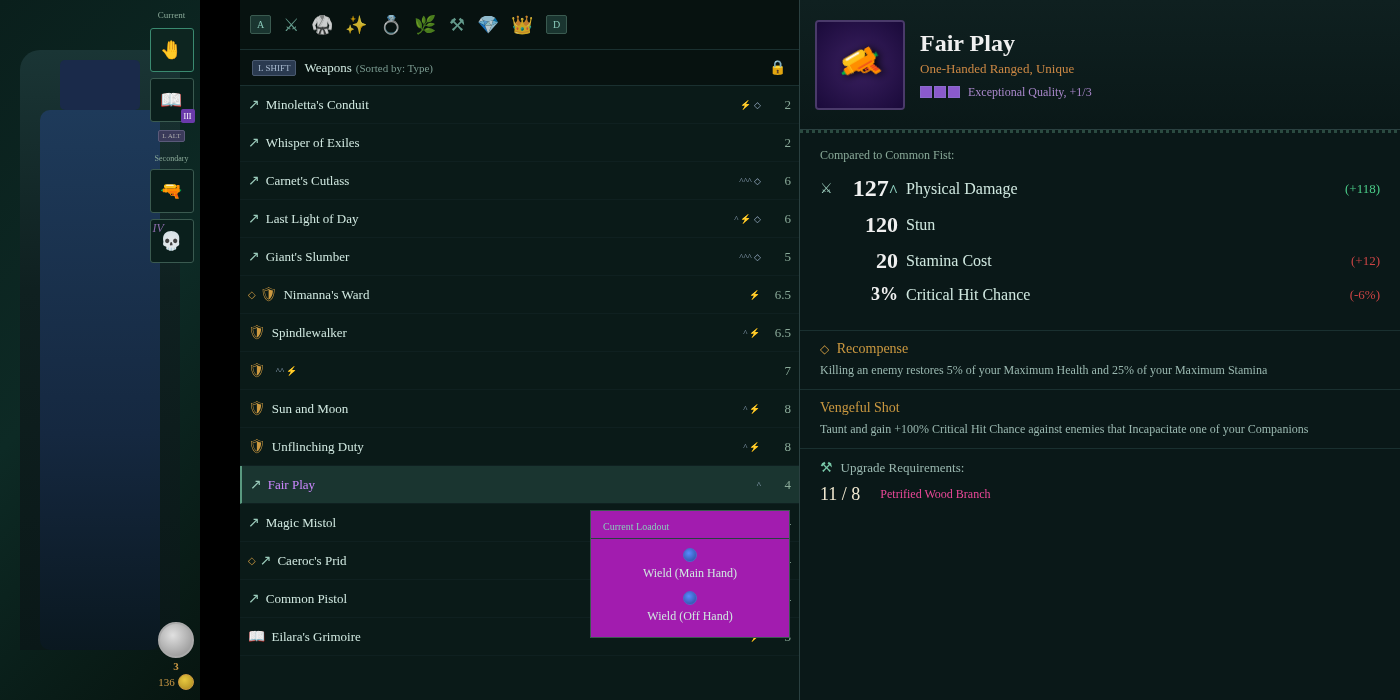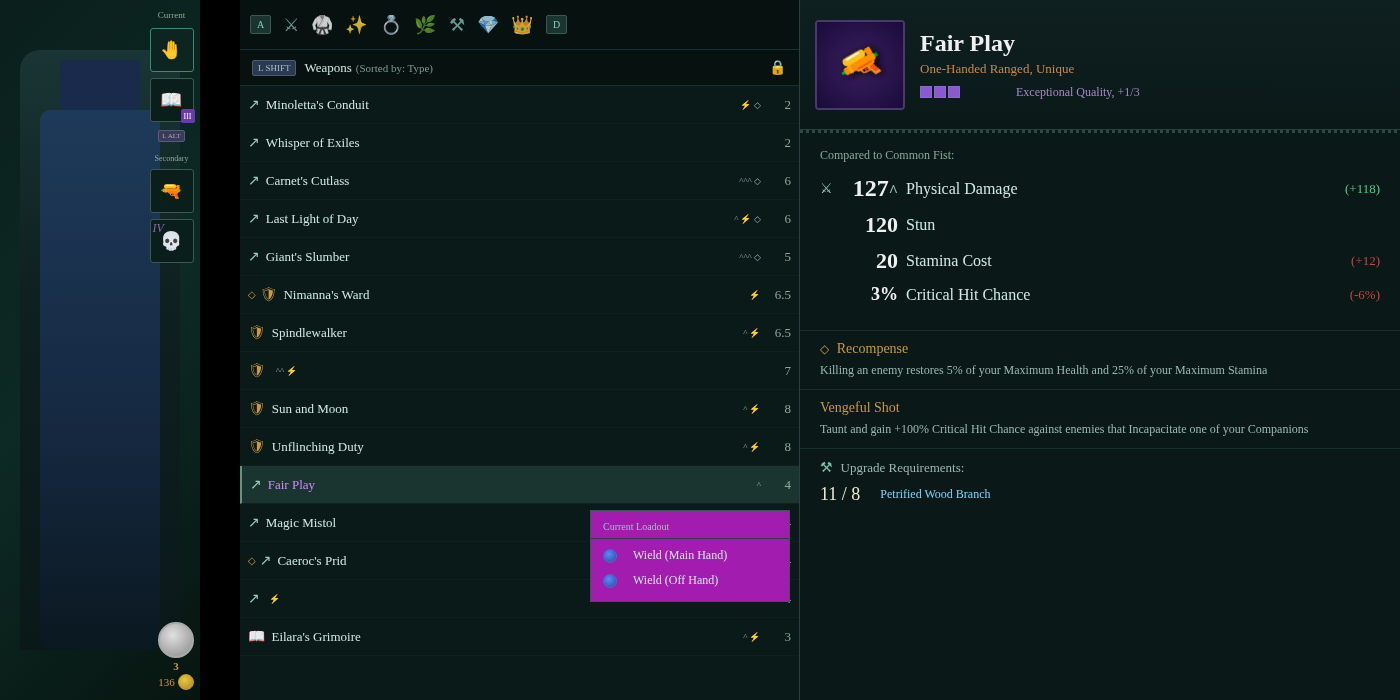--- a/index.html
+++ b/index.html
@@ -341,21 +341,22 @@
       margin-bottom: 4px;
     }
 
     .context-item {
       display: flex;
       align-items: center;
       padding: 5px 12px;
       color: #d0e8e0;
       font-size: 12px;
       cursor: pointer;
-      gap: 16px;
+      gap: 4px;
+      flex-direction: column;
     }
 
     .context-gem {
       width: 14px;
       height: 14px;
       border-radius: 50%;
       background: radial-gradient(circle at 40% 35%, #5a8aff, #2a4a99);
       border: 1px solid #4a6acc;
     }
 
@@ -441,21 +442,20 @@
       border: 1px solid #8a6acc;
     }
 
     .quality-pip.filled {
       background: #8a5acc;
     }
 
     .quality-text {
       color: #aa88cc;
       font-size: 12px;
-      margin-left: 48px;
     }
 
     
     .dot-divider {
       height: 3px;
       background: repeating-linear-gradient(to right, #2a4a40 0px, #2a4a40 3px, transparent 3px, transparent 6px);
       margin: 0;
     }
 
     
@@ -550,21 +550,21 @@
       align-items: center;
       gap: 20px;
     }
 
     .upgrade-val {
       color: #f0e8d0;
       font-size: 18px;
     }
 
     .upgrade-resource {
-      color: #7dd3fc;
+      color: #ec4899;
       font-size: 12px;
     }
 
     
     .item-list::-webkit-scrollbar {
       width: 4px;
     }
     .item-list::-webkit-scrollbar-track {
       background: #071210;
     }
@@ -739,20 +739,21 @@
 
     <div class="item-row">
       <span class="item-diamond">◇</span>
       <span class="item-icon">↗</span>
       <span class="item-name">Caeroc's Prid</span>
       <span class="item-weight">4</span>
     </div>
 
     <div class="item-row">
       <span class="item-icon">↗</span>
+      <span class="item-name">Common Pistol</span>
       <span class="item-enchants enchant-sym">⚡</span>
       <span class="item-weight">4</span>
     </div>
 
     <div class="item-row">
       <span class="item-icon magic">📖</span>
       <span class="item-name">Eilara's Grimoire</span>
       <span class="item-enchants enchant-sym">^ ⚡</span>
       <span class="item-weight">3</span>
     </div>

